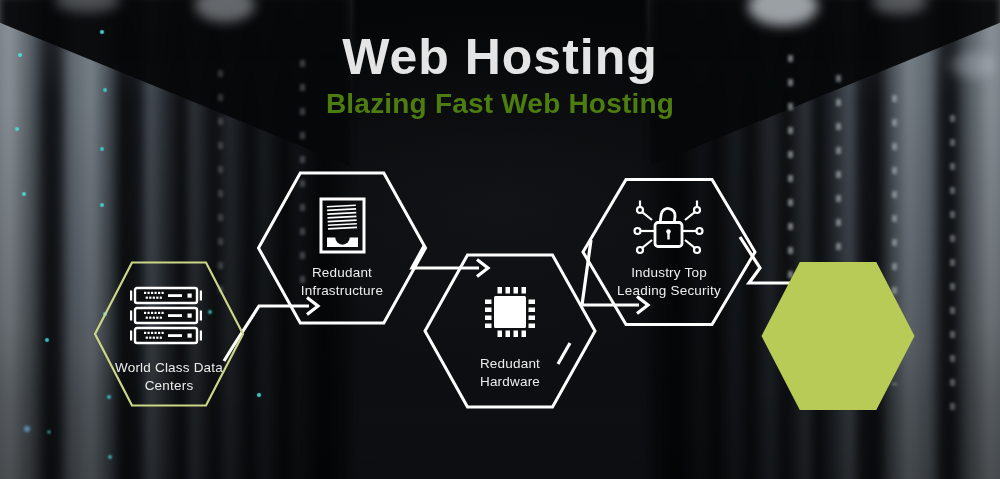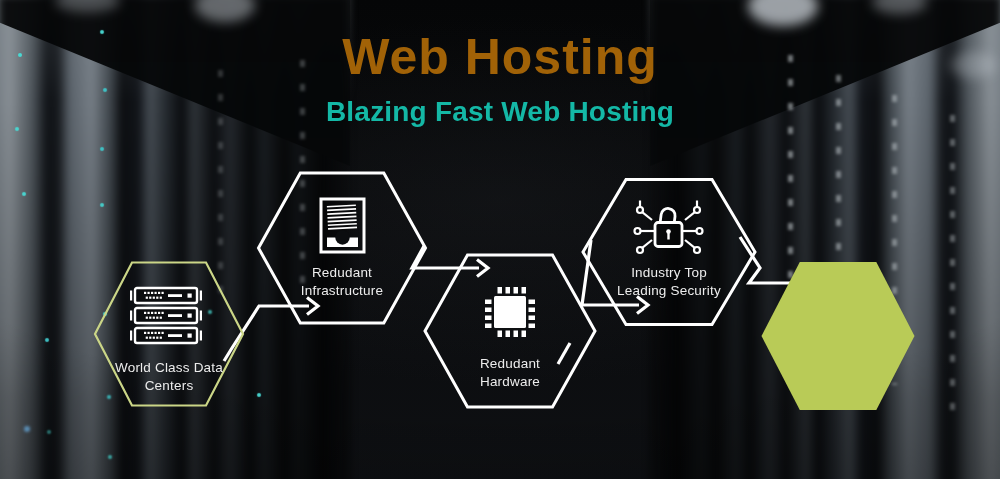--- a/index.html
+++ b/index.html
@@ -44,24 +44,24 @@
             rgba(0,0,0,0) 55%, rgba(0,0,0,.38) 100%);}
   
   .overlay{inset:0;}
   .hex-white{fill:none;stroke:#ffffff;stroke-width:3;}
   .hex-green-outline{fill:none;stroke:#cbd687;stroke-width:2.2;}
   .hex-green-solid{fill:#b9cb57;stroke:none;}
   .conn{fill:none;stroke:#ffffff;stroke-width:3.2;stroke-linejoin:miter;}
   .hexlabel{font-family:"Liberation Sans",sans-serif;font-size:13.5px;fill:#ededed;
             text-anchor:middle;letter-spacing:.2px;}
   
-  .title{top:28px;left:0;width:100%;text-align:center;color:#a16207;
+  .title{top:28px;left:0;width:100%;text-align:center;color:#e5e5e5;
          font-size:50px;font-weight:700;letter-spacing:1px;}
-  .subtitle{top:88px;left:0;width:100%;text-align:center;color:#14b8a6;
-         font-size:28px;font-weight:700;letter-spacing:.2px;margin-top:8px;}
+  .subtitle{top:88px;left:0;width:100%;text-align:center;color:#4d7c0f;
+         font-size:28px;font-weight:700;letter-spacing:.2px;}
 </style>
 </head>
 <body>
 
 <div class="stage">
 
   <div class="abs bg-base"></div>
   <div class="abs rack rack-left"></div>
   <div class="abs rack rack-right"></div>
   <div class="abs ceiling ceiling-left"></div>

